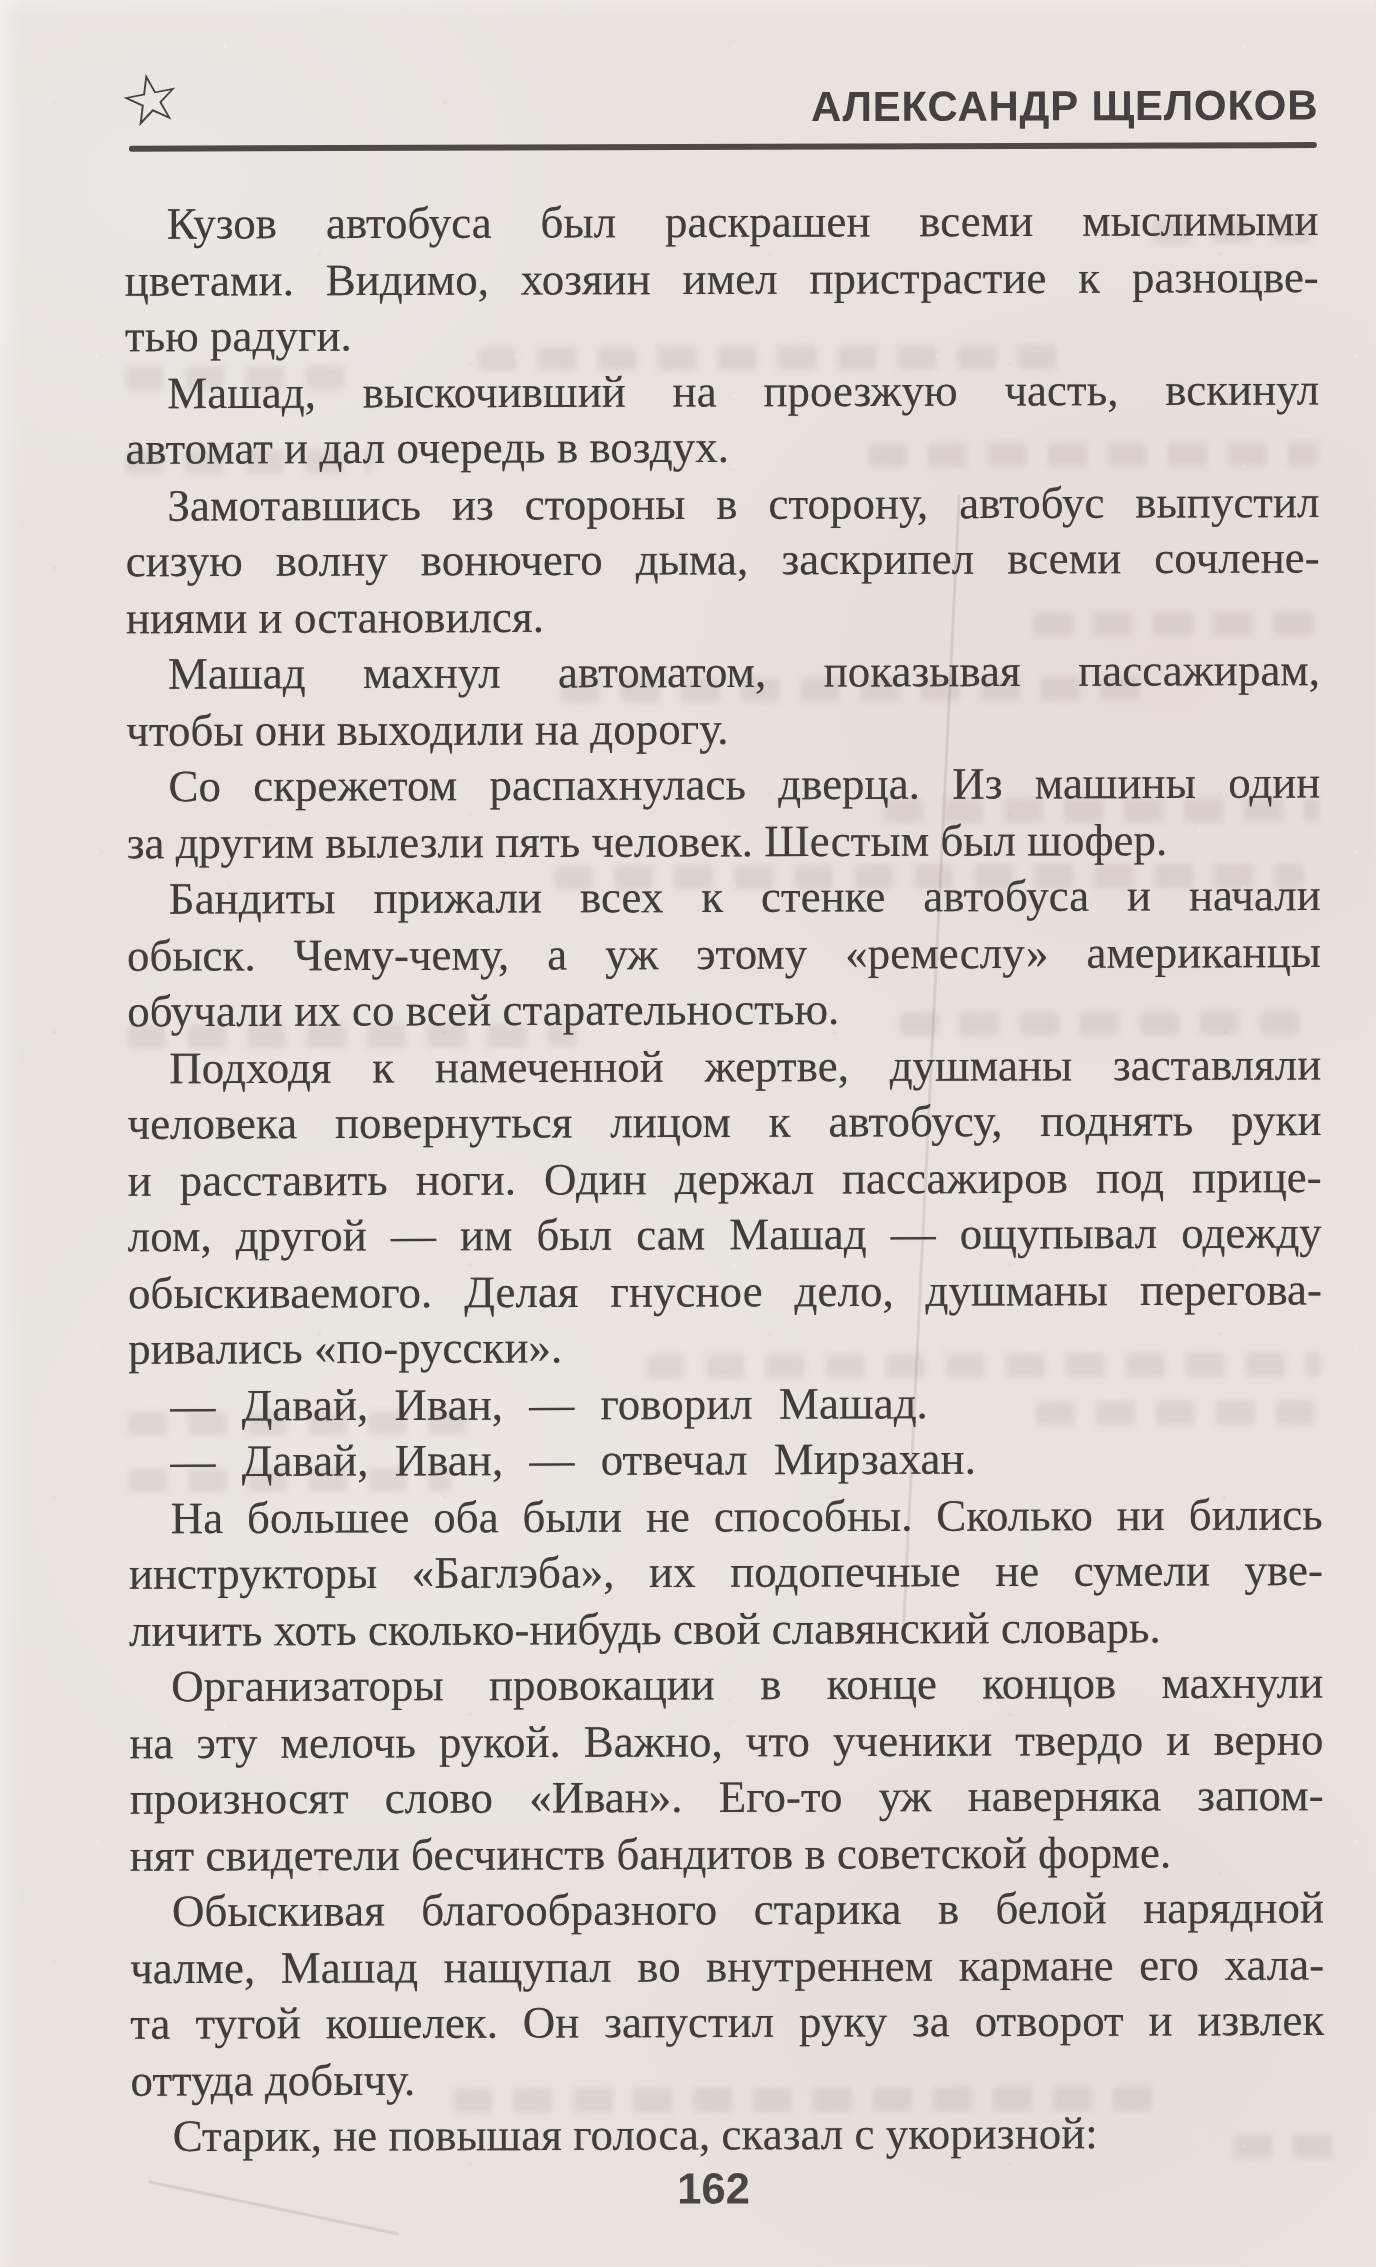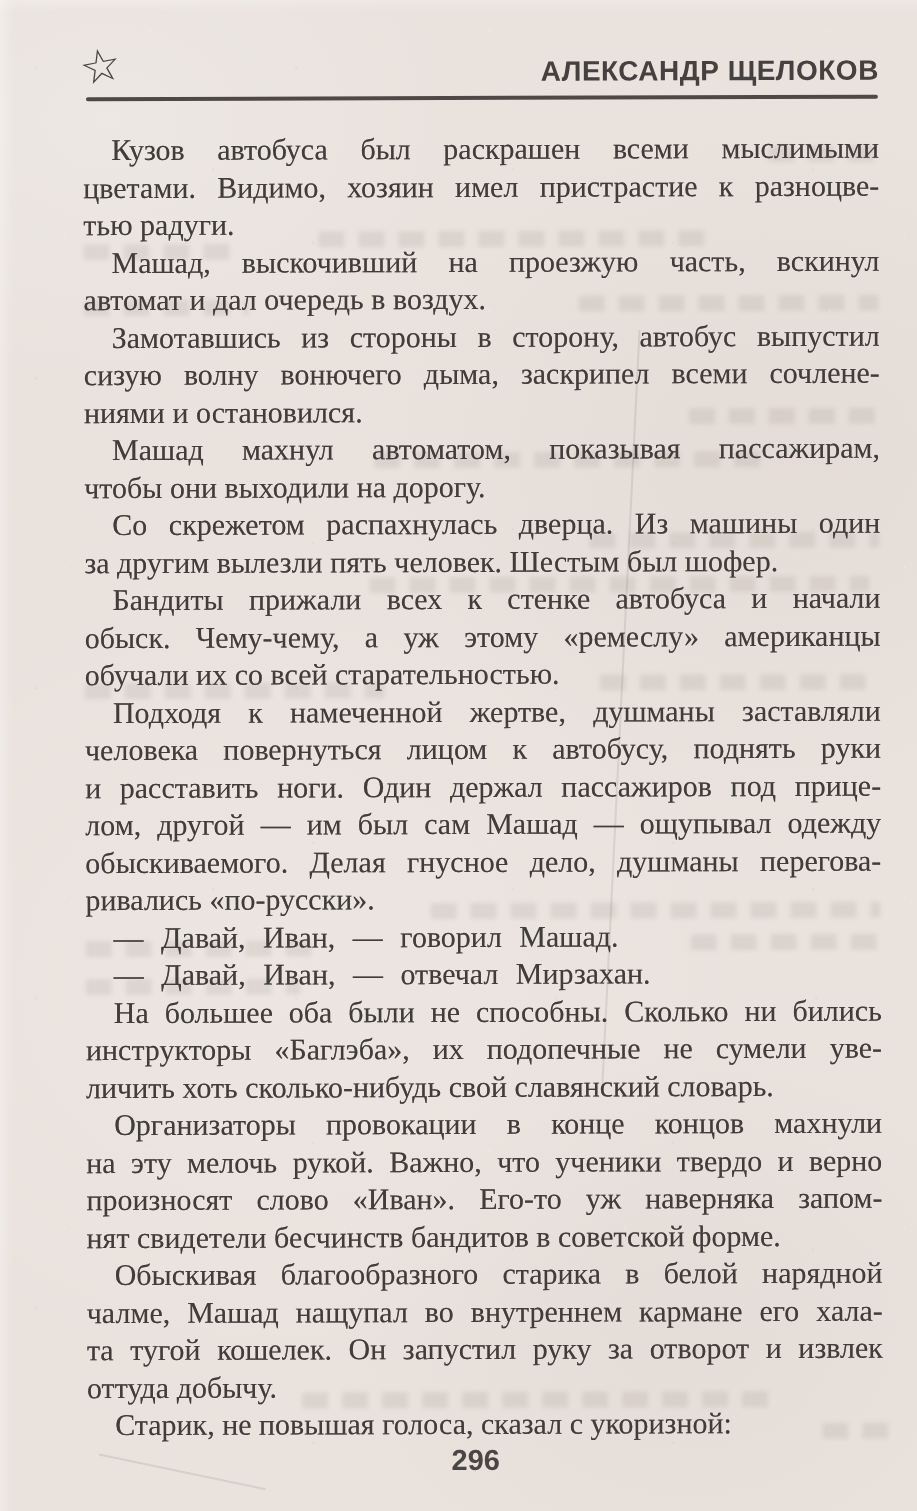--- a/index.html
+++ b/index.html
@@ -162,17 +162,17 @@
         <div class="ln">произносят слово «Иван». Его-то уж наверняка запом-</div>
         <div class="ln last">нят свидетели бесчинств бандитов в советской форме.</div>
         <div class="ln first">Обыскивая благообразного старика в белой нарядной</div>
         <div class="ln">чалме, Машад нащупал во внутреннем кармане его хала-</div>
         <div class="ln">та тугой кошелек. Он запустил руку за отворот и извлек</div>
         <div class="ln last">оттуда добычу.</div>
         <div class="ln first last">Старик, не повышая голоса, сказал с укоризной:</div>
       </main>
 
     <div class="footer">
-      <span>296</span>
+      <span>162</span>
     </div>
 
   </div>
 </div>
 
 </body></html>

